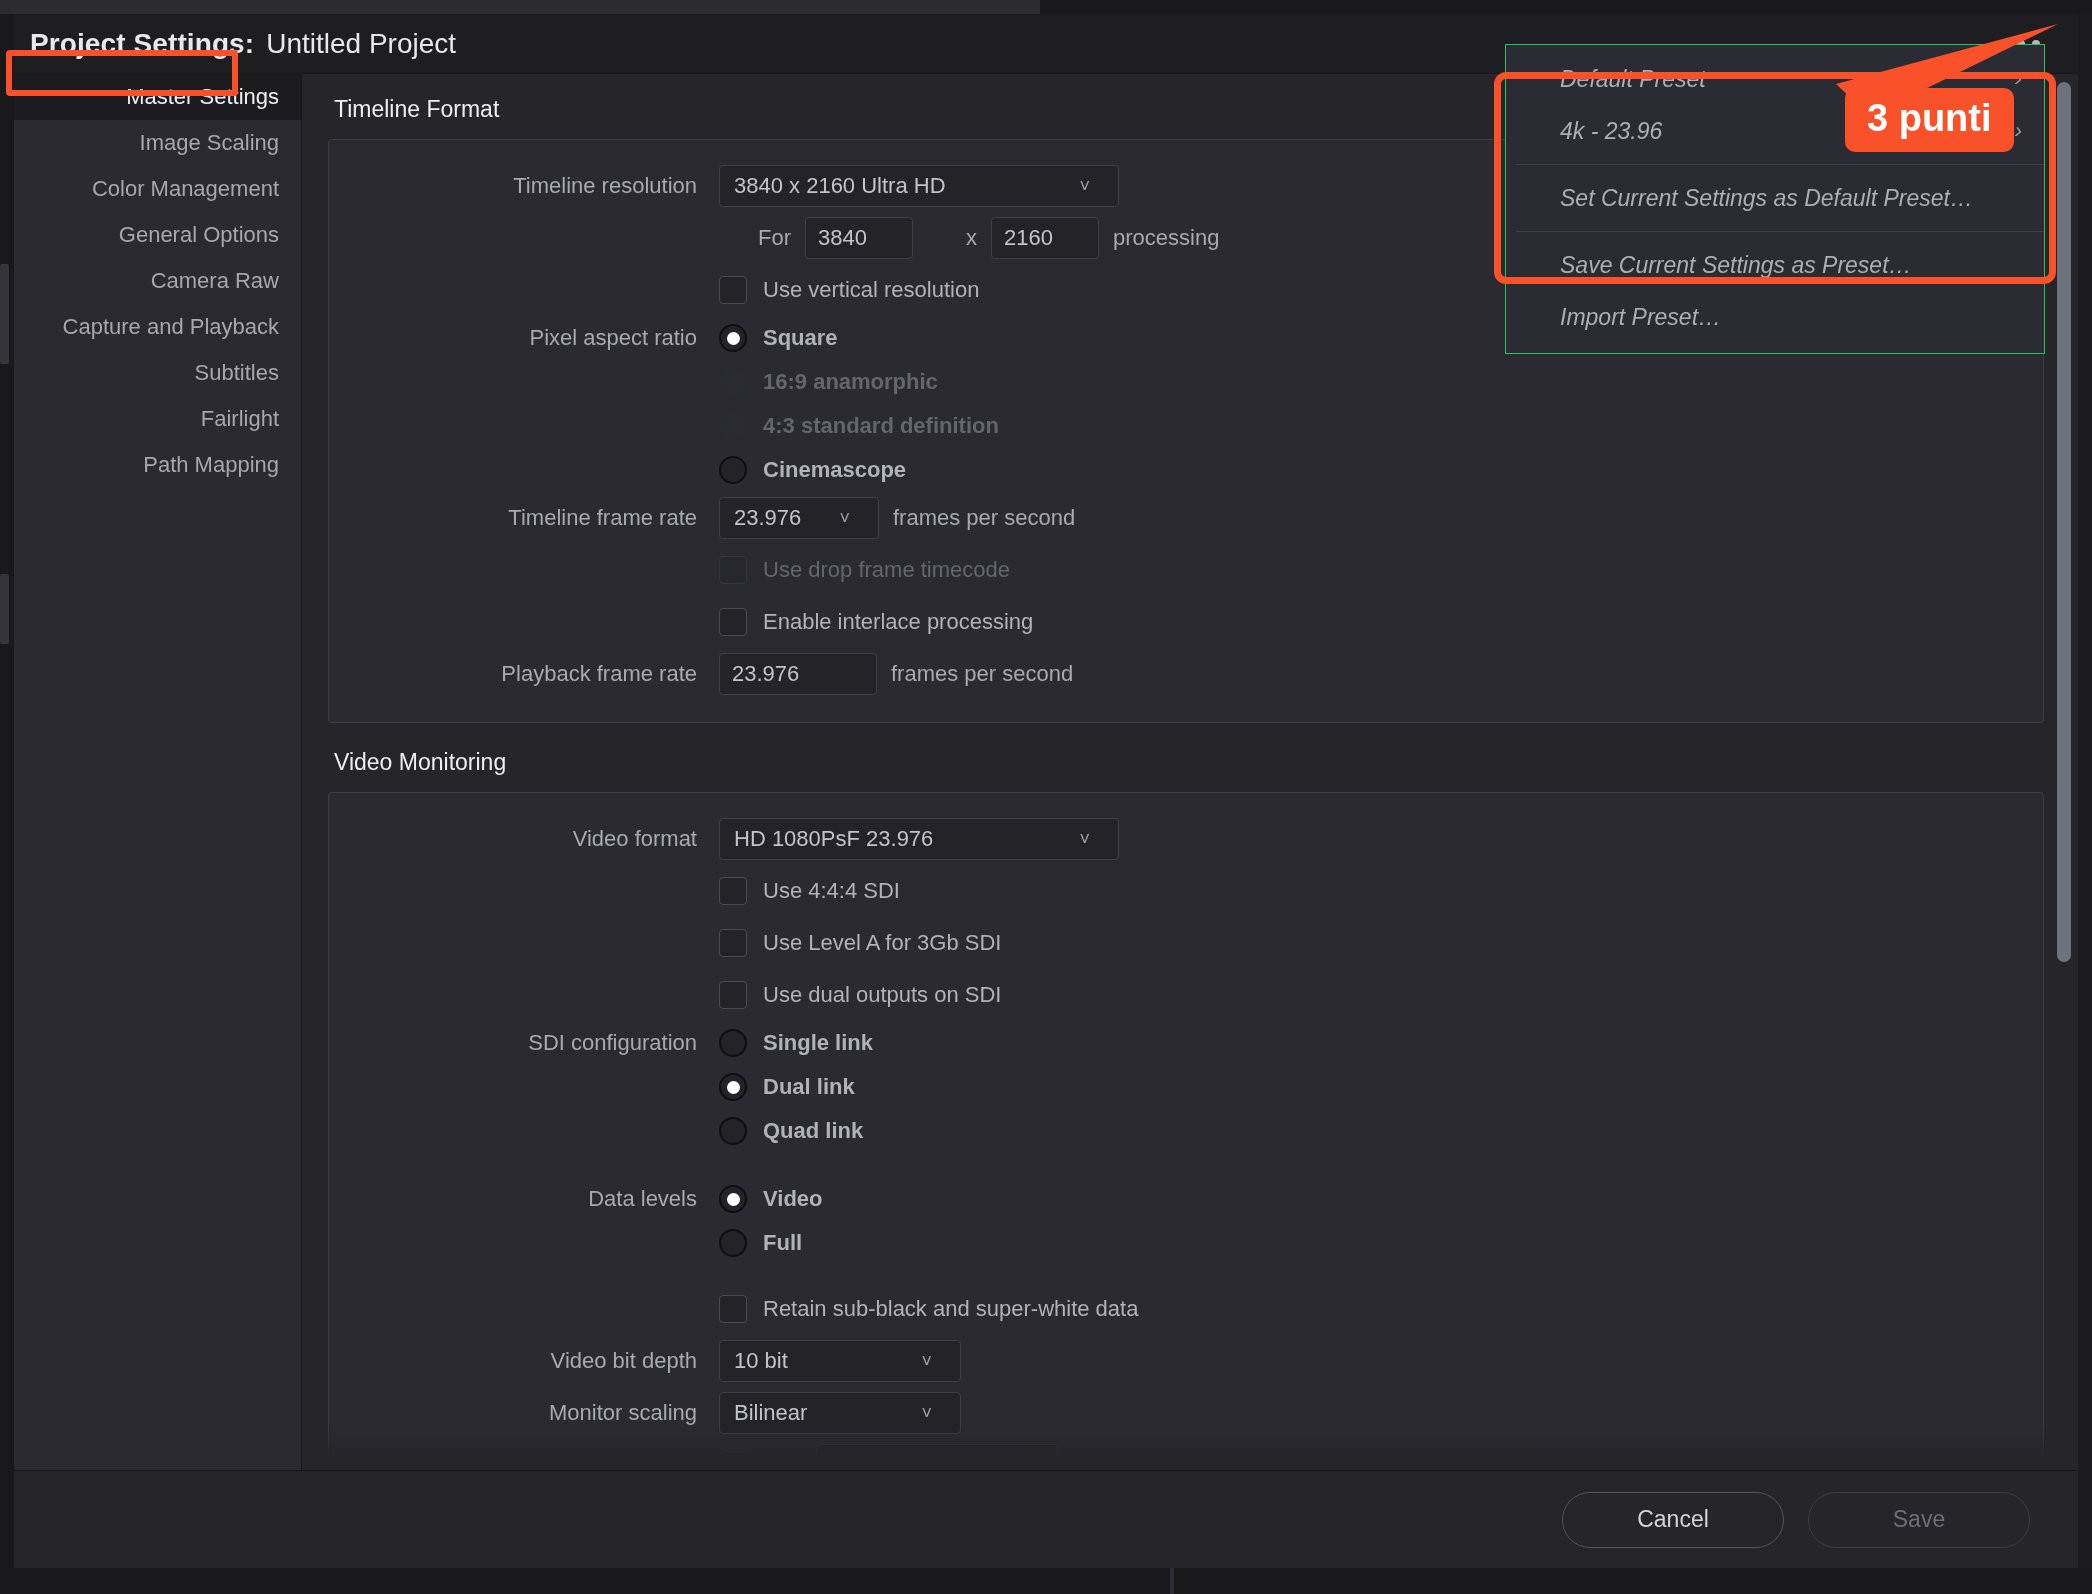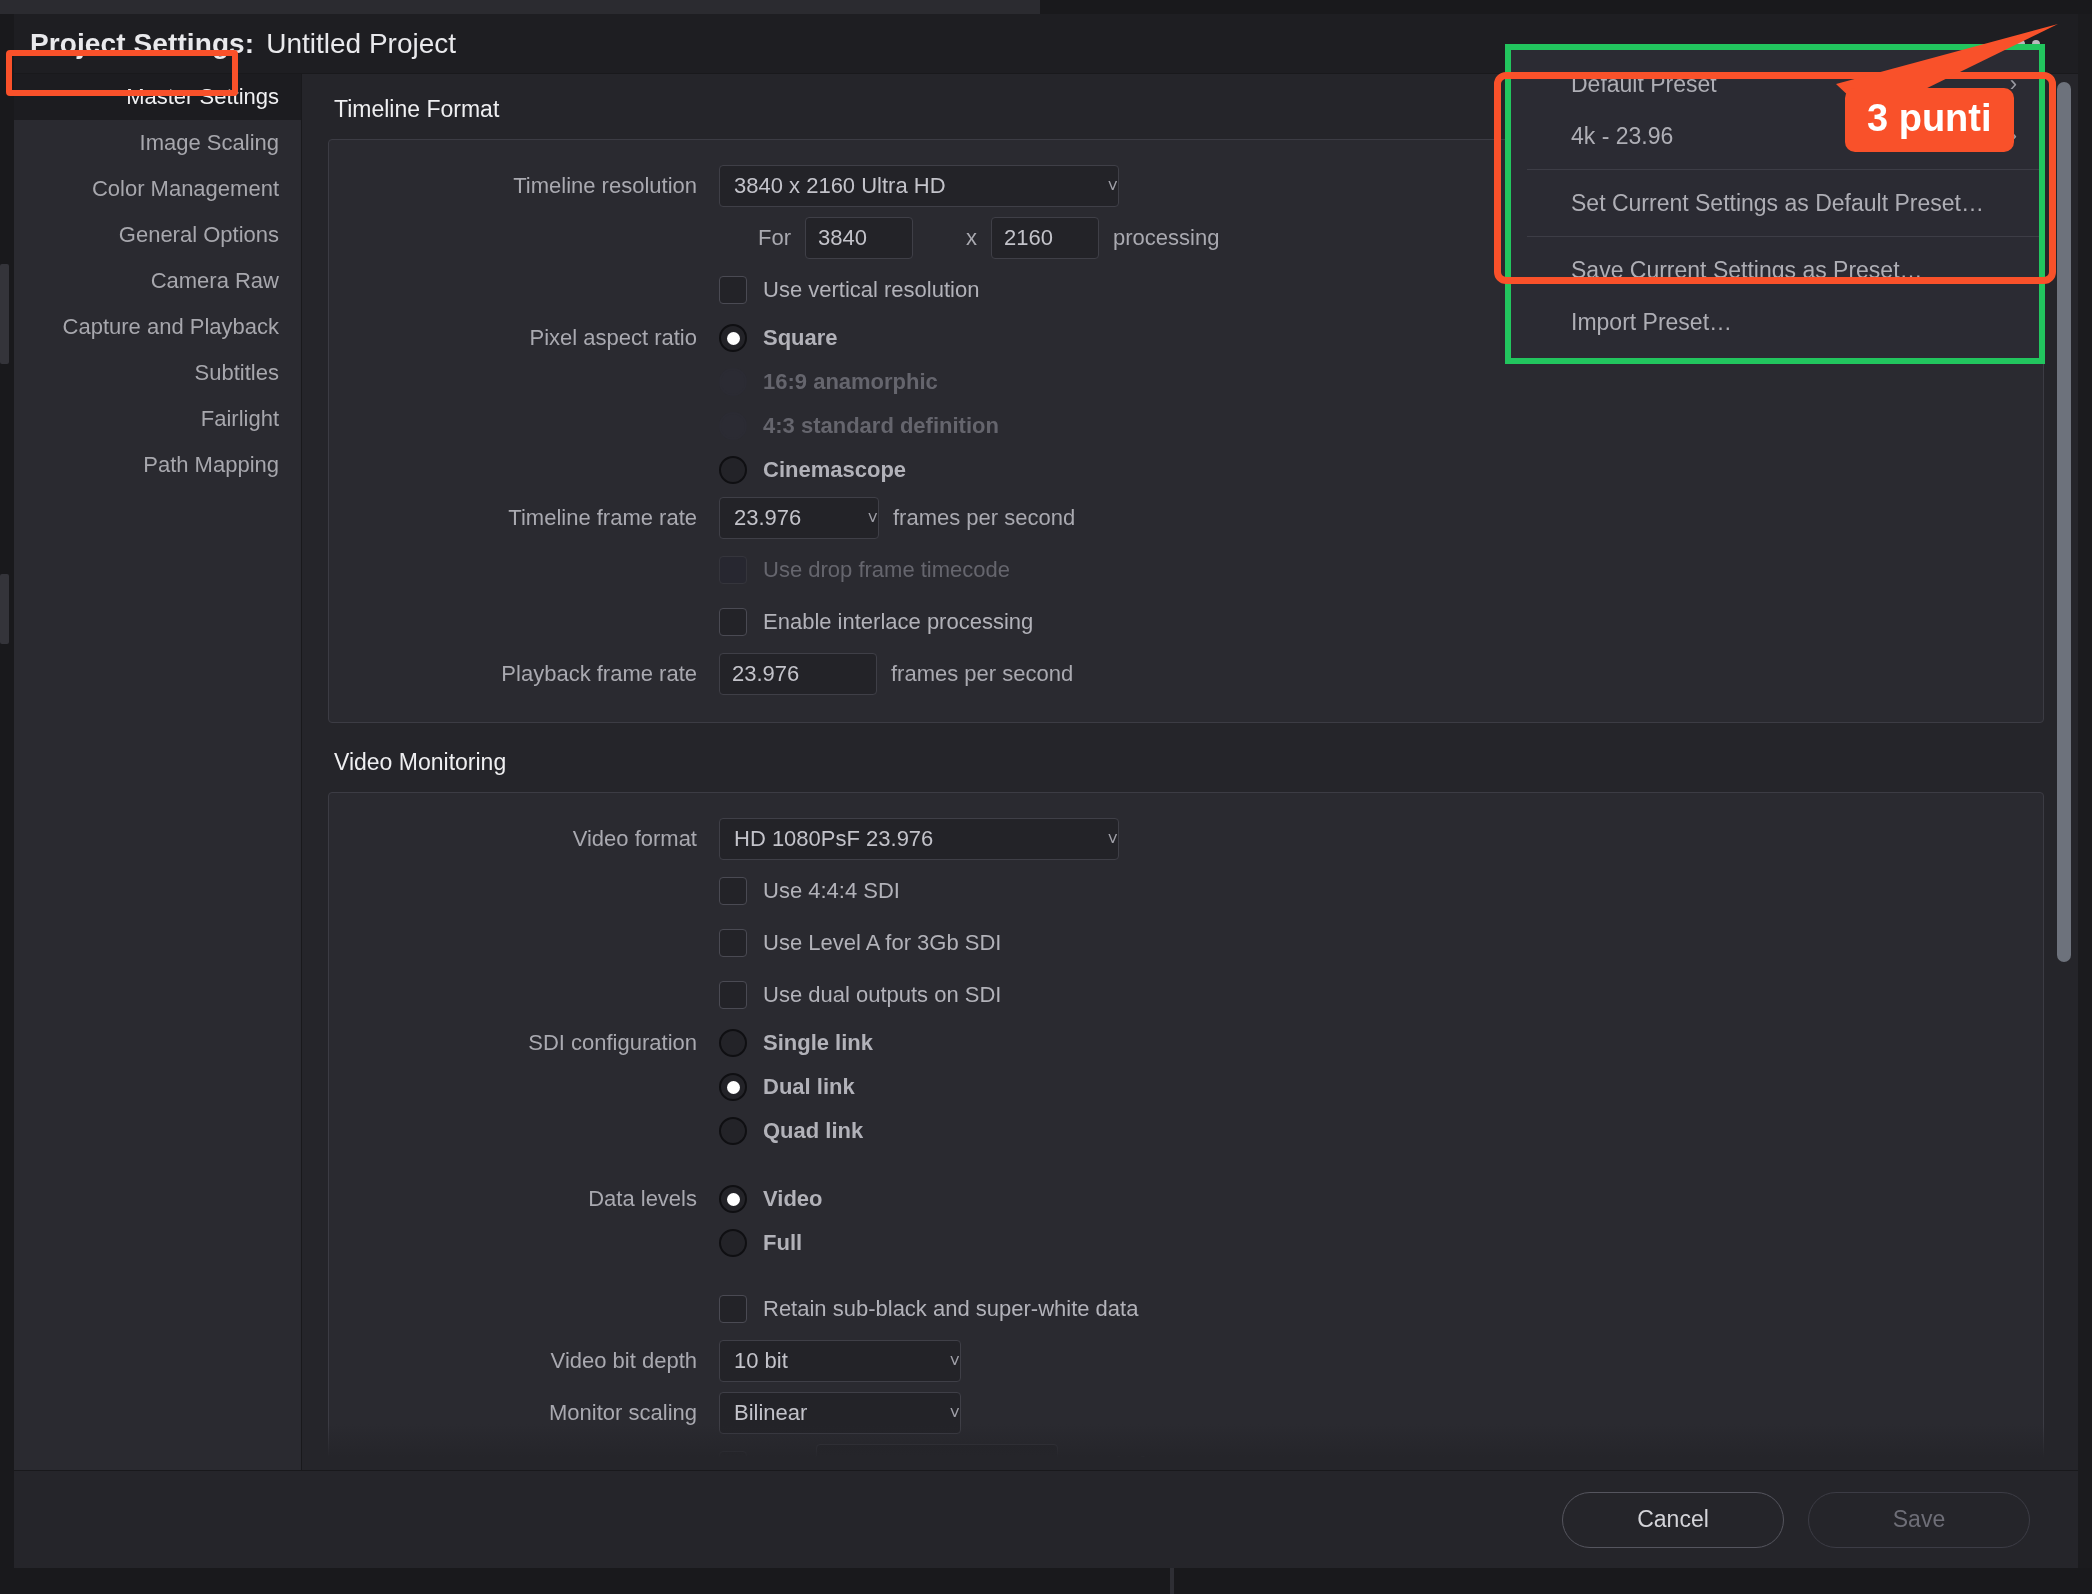--- a/index.html
+++ b/index.html
@@ -75,21 +75,21 @@
   .row .lbl {
     width: 390px; text-align: right; padding-right: 22px;
     font-size: 22px; color: #a9a9b0; flex: none;
   }
   .row .ctl { display: flex; align-items: center; gap: 14px; }
 
   
   .sel {
     background: #232328; border: 1px solid #3f3f47; border-radius: 4px;
     height: 42px; display: flex; align-items: center; justify-content: space-between;
-    padding: 0 0 0 14px; color: #c3c3ca; font-size: 22px; cursor: pointer;
+    padding: 0 28px 0 14px; color: #c3c3ca; font-size: 22px; cursor: pointer;
     min-width: 120px;
   }
   .sel .cv { white-space: nowrap; }
   .chev { margin-left: 16px; color: #a0a0a8; font-size: 18px; line-height: 1; }
   .sel.w-res { width: 400px; }
   .sel.w-fmt { width: 400px; }
   .sel.w-fps { width: 160px; }
   .sel.w-sm  { width: 242px; }
 
   
@@ -159,22 +159,22 @@
     width: 222px; height: 56px; border-radius: 28px;
     border: 1px solid #55555e; background: transparent;
     color: #d4d4d9; font-size: 23px; cursor: pointer;
     font-family: "Liberation Sans", sans-serif;
   }
   .btn.dis { color: #6e6e77; border-color: #3c3c45; }
 
   
   #menu {
     position: absolute; left: 1505px; top: 44px; width: 540px;
-    background: #2b2b33; border: 6px solid #22c55e;
-    z-index: 40; padding: 8px 0 10px 16px;
+    background: #2b2b33; border: 1px solid #22c55e;
+    z-index: 40; padding: 8px 0 10px 10px; font-style: italic;
   }
   .mi {
     height: 52px; display: flex; align-items: center;
     padding: 0 22px 0 44px; font-size: 23px; color: #aeaeb5; cursor: pointer;
     justify-content: space-between;
   }
   .mi .arr { color: #9a9aa2; font-size: 22px; }
   .msep { height: 1px; background: #3d3d46; margin: 7px 0; }
 
   

